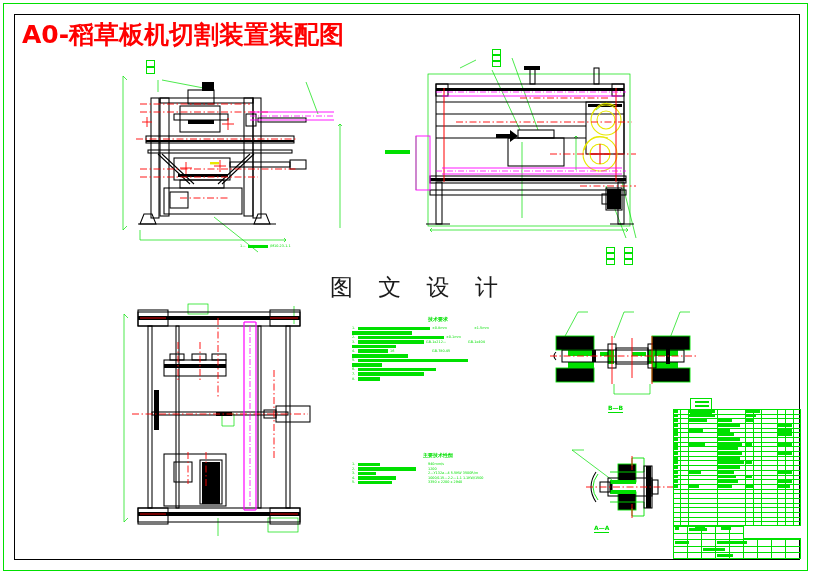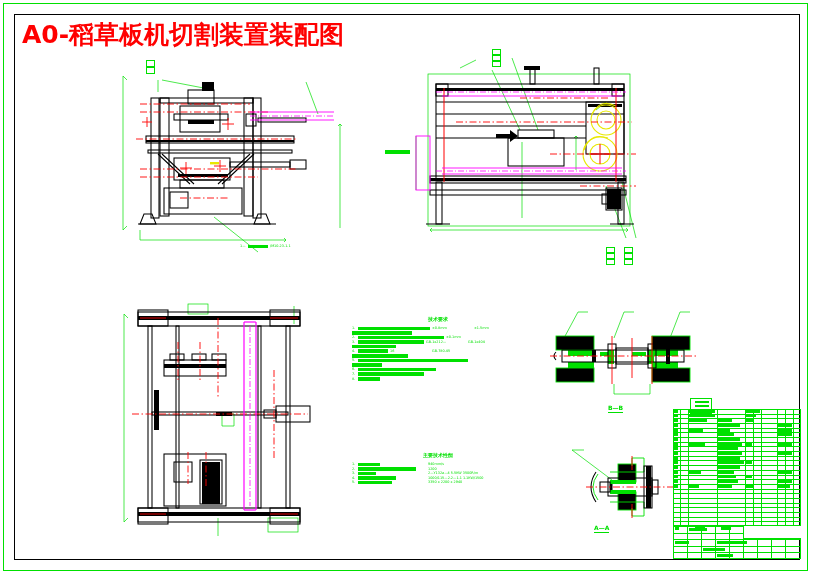--- a/index.html
+++ b/index.html
@@ -50,20 +50,21 @@
 </style>
 </head>
 <body>
 
 <div id="stage">
 
   <div class="abs" id="green-border"></div>
   <div class="abs" id="black-frame"></div>
 
   <div class="abs" id="dwg-title">A0-稻草板机切割装置装配图</div>
+  <div class="abs" id="watermark">图 文 设 计</div>
 
   <div class="abs" style="left:118px;top:62px;width:230px;height:200px;">
     <svg width="230" height="200" viewBox="0 0 230 200">
       <g stroke="#00e000" stroke-width="0.7" fill="none">
 
         <path d="M5 14 L5 168 M5 14 L9 18 M5 168 L9 164"></path>
         <path d="M22 168 L22 178 M22 178 L168 178 M166 176 L168 178 L166 180"></path>
         <path d="M188 20 L200 52"></path>
         <path d="M44 18 L96 28"></path>
         <path d="M96 155 L140 190"></path>

